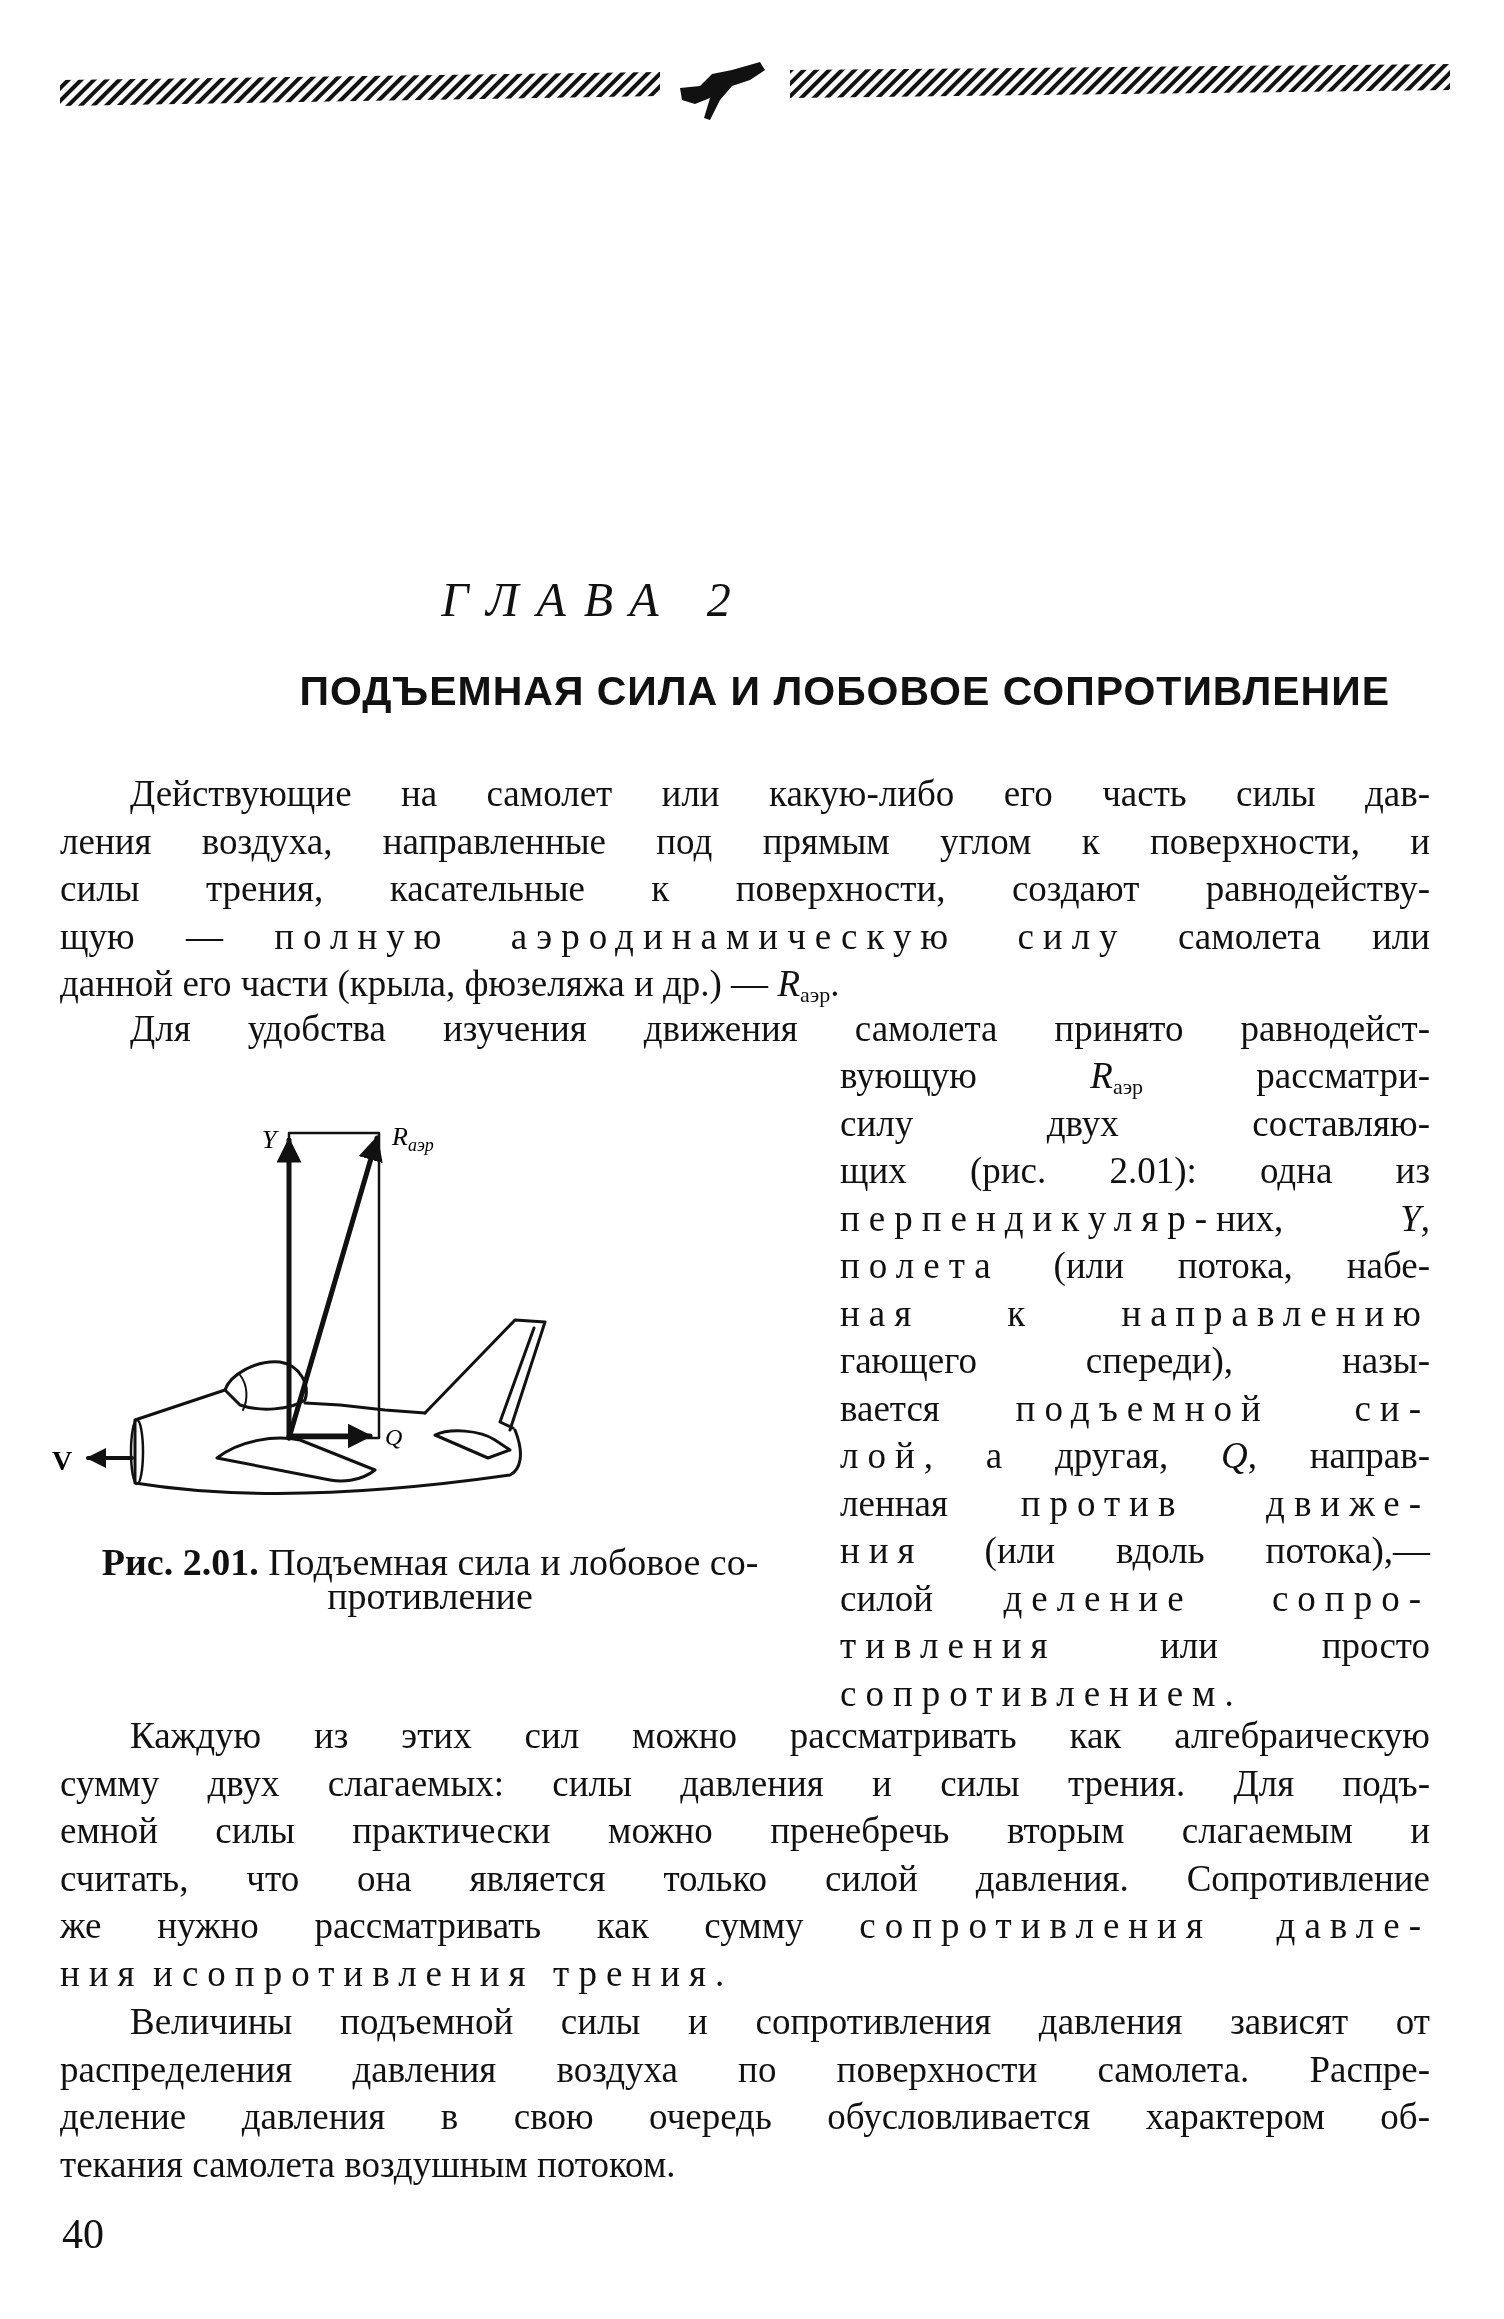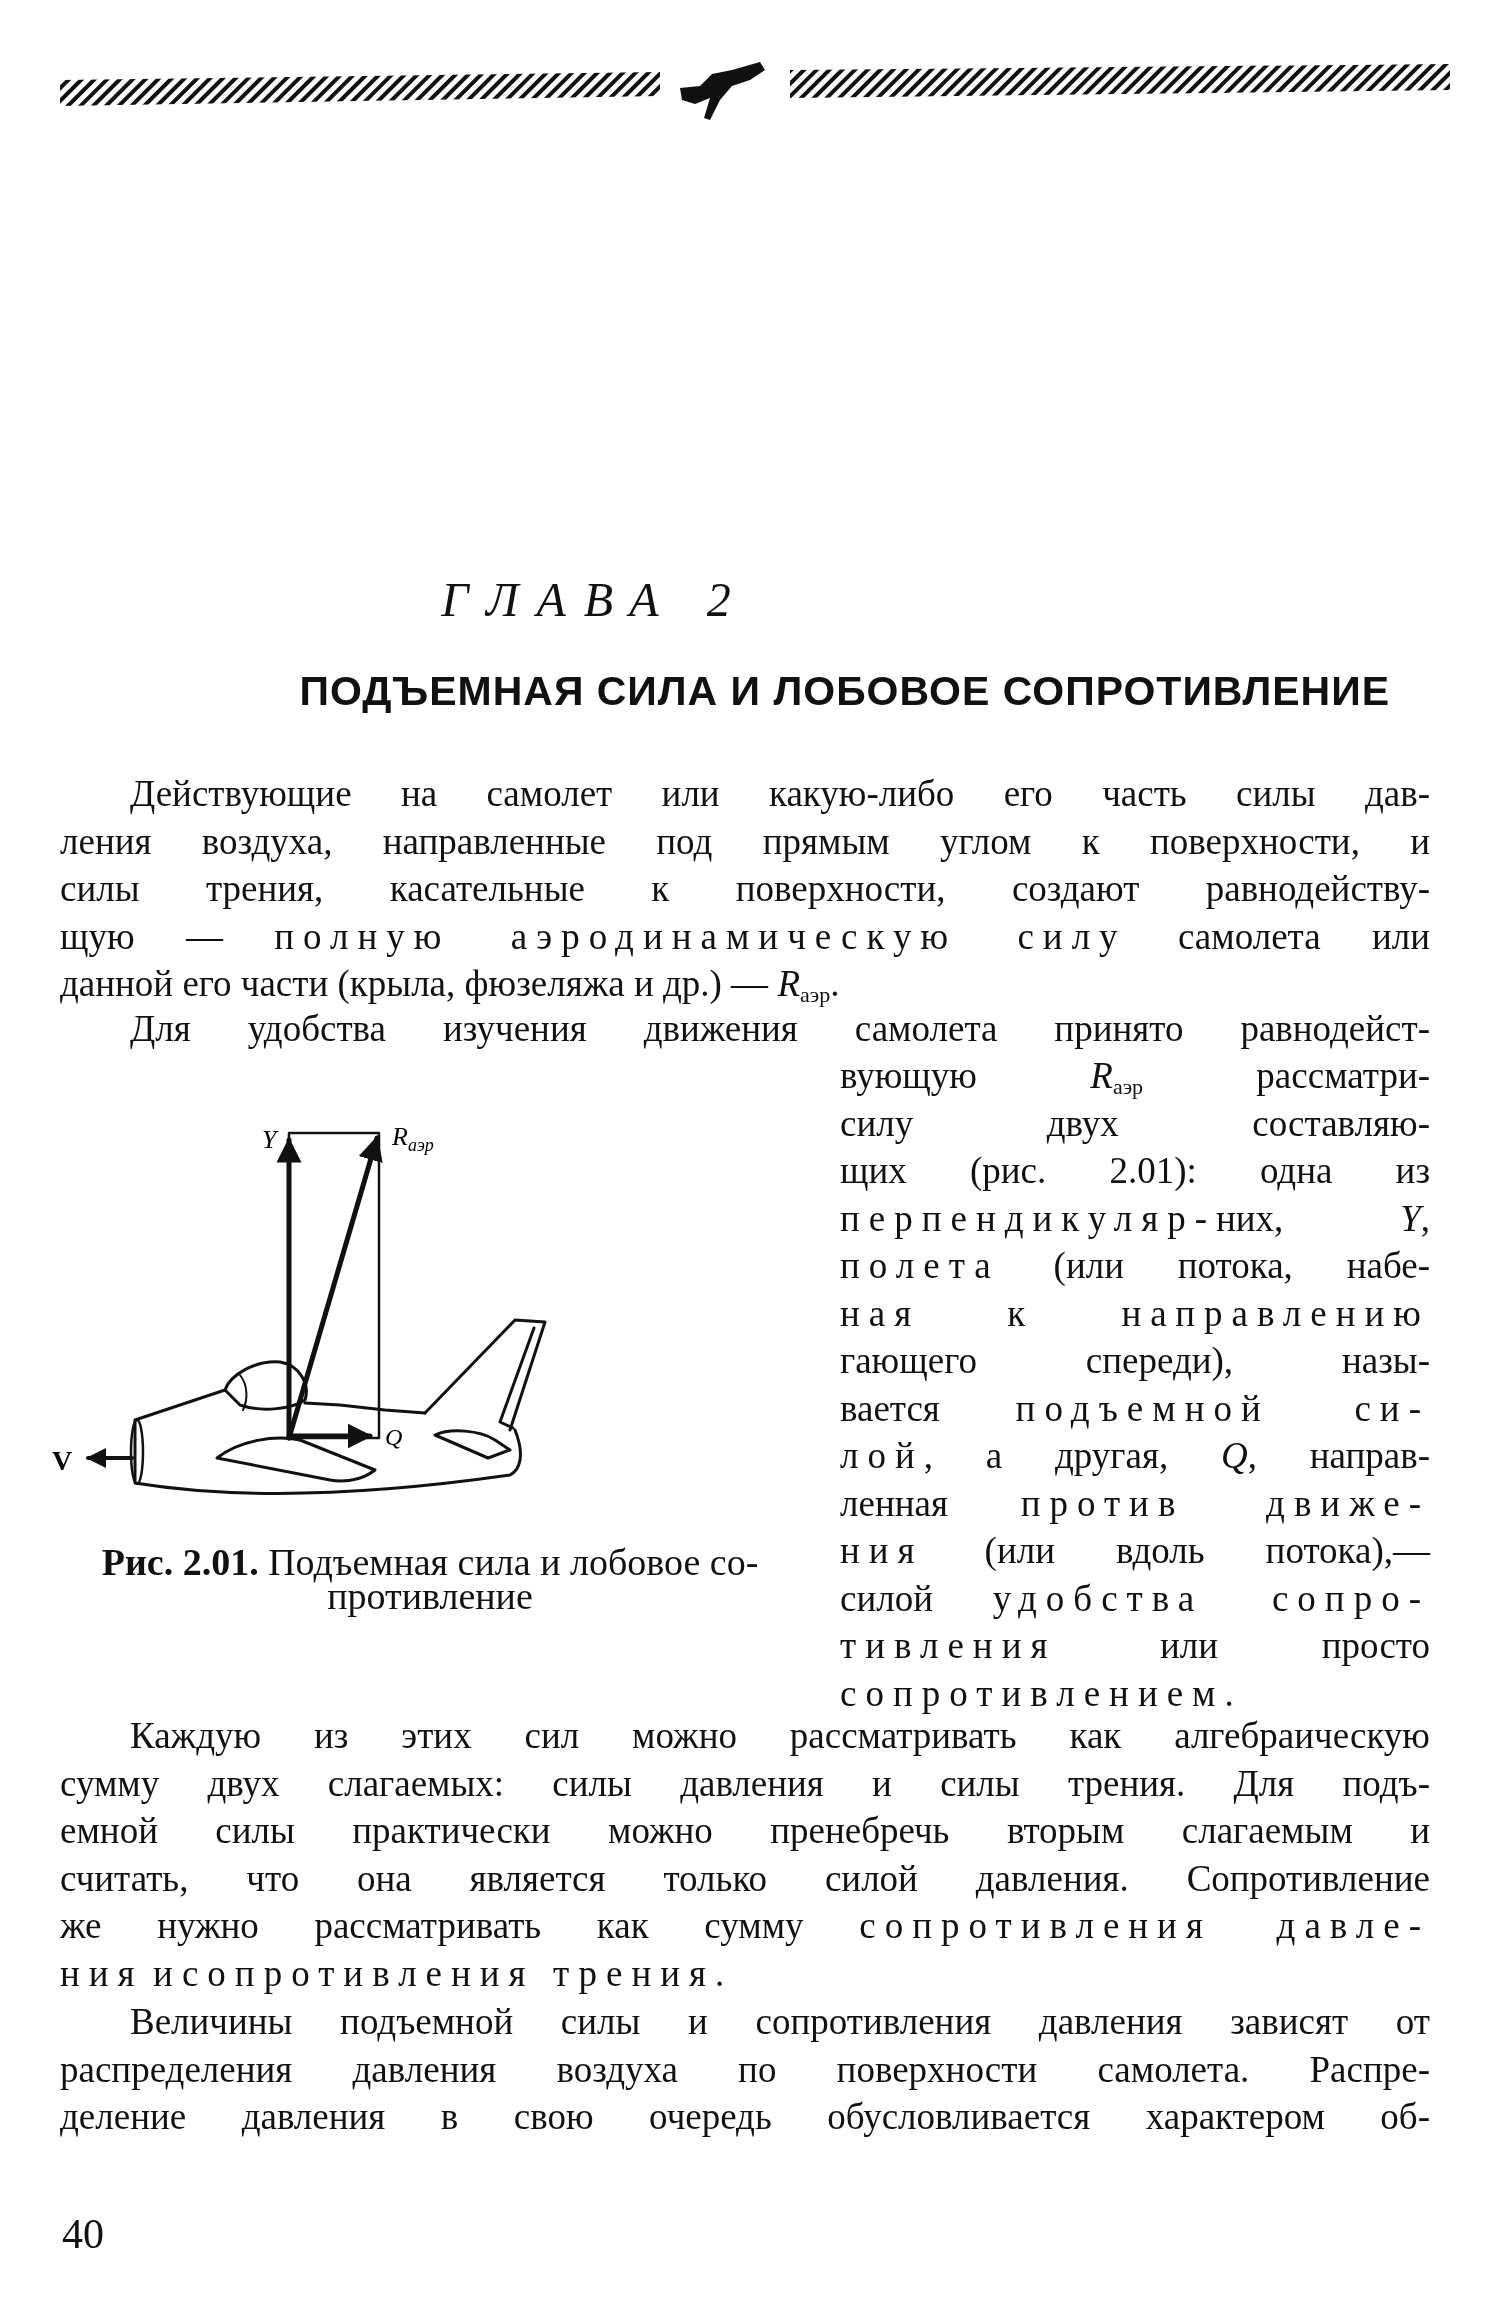--- a/index.html
+++ b/index.html
@@ -62,21 +62,21 @@
     <span class="line"><span>силу двух составляю-</span></span>
     <span class="line"><span>щих (рис. 2.01): одна из</span></span>
     <span class="line"><span class="spaced">перпендикуляр-</span><span>них, </span><span class="it">Y</span><span>, </span></span>
     <span class="line"><span class="spaced">полета</span><span> (или потока, набе-</span></span>
     <span class="line"><span class="spaced">ная к направлению</span></span>
     <span class="line"><span>гающего спереди), назы-</span></span>
     <span class="line"><span>вается </span><span class="spaced">подъемной си-</span></span>
     <span class="line"><span class="spaced">лой</span><span>, а другая, </span><span class="it">Q</span><span>, направ-</span></span>
     <span class="line"><span>ленная </span><span class="spaced">против движе-</span></span>
     <span class="line"><span class="spaced">ния</span><span> (или вдоль потока),—</span></span>
-    <span class="line"><span>силой </span><span class="spaced">удобства сопро-</span></span>
+    <span class="line"><span>силой </span><span class="spaced">деление сопро-</span></span>
     <span class="line"><span class="spaced">тивления</span><span> или просто</span></span>
     <span class="line last"><span class="spaced">сопротивлением</span><span>.</span></span>
   </div>
 
 <svg class="figure" viewBox="0 0 760 420">
   <defs>
     <marker id="arr" viewBox="0 0 10 10" refX="9" refY="5" markerWidth="5" markerHeight="5" orient="auto">
       <path d="M0,0 L10,5 L0,10 Z" fill="#111"></path>
     </marker>
   </defs>
@@ -123,15 +123,16 @@
   <span class="line">емной силы практически можно пренебречь вторым слагаемым и</span>
   <span class="line">считать, что она является только силой давления. Сопротивление</span>
   <span class="line"><span>же нужно рассматривать как сумму </span><span class="spaced">сопротивления давле-</span></span>
   <span class="line last"><span class="spaced">ния</span><span> и </span><span class="spaced">сопротивления трения</span><span>.</span></span>
 </div>
 
 <div class="text para4">
   <span class="line"><span class="indent"></span><span>Величины подъемной силы и сопротивления давления зависят от</span></span>
   <span class="line">распределения давления воздуха по поверхности самолета. Распре-</span>
   <span class="line">деление давления в свою очередь обусловливается характером об-</span>
+  <span class="line last">текания самолета воздушным потоком.</span>
 </div>
 
 <div class="page-number">40</div>
 
 </body></html>

